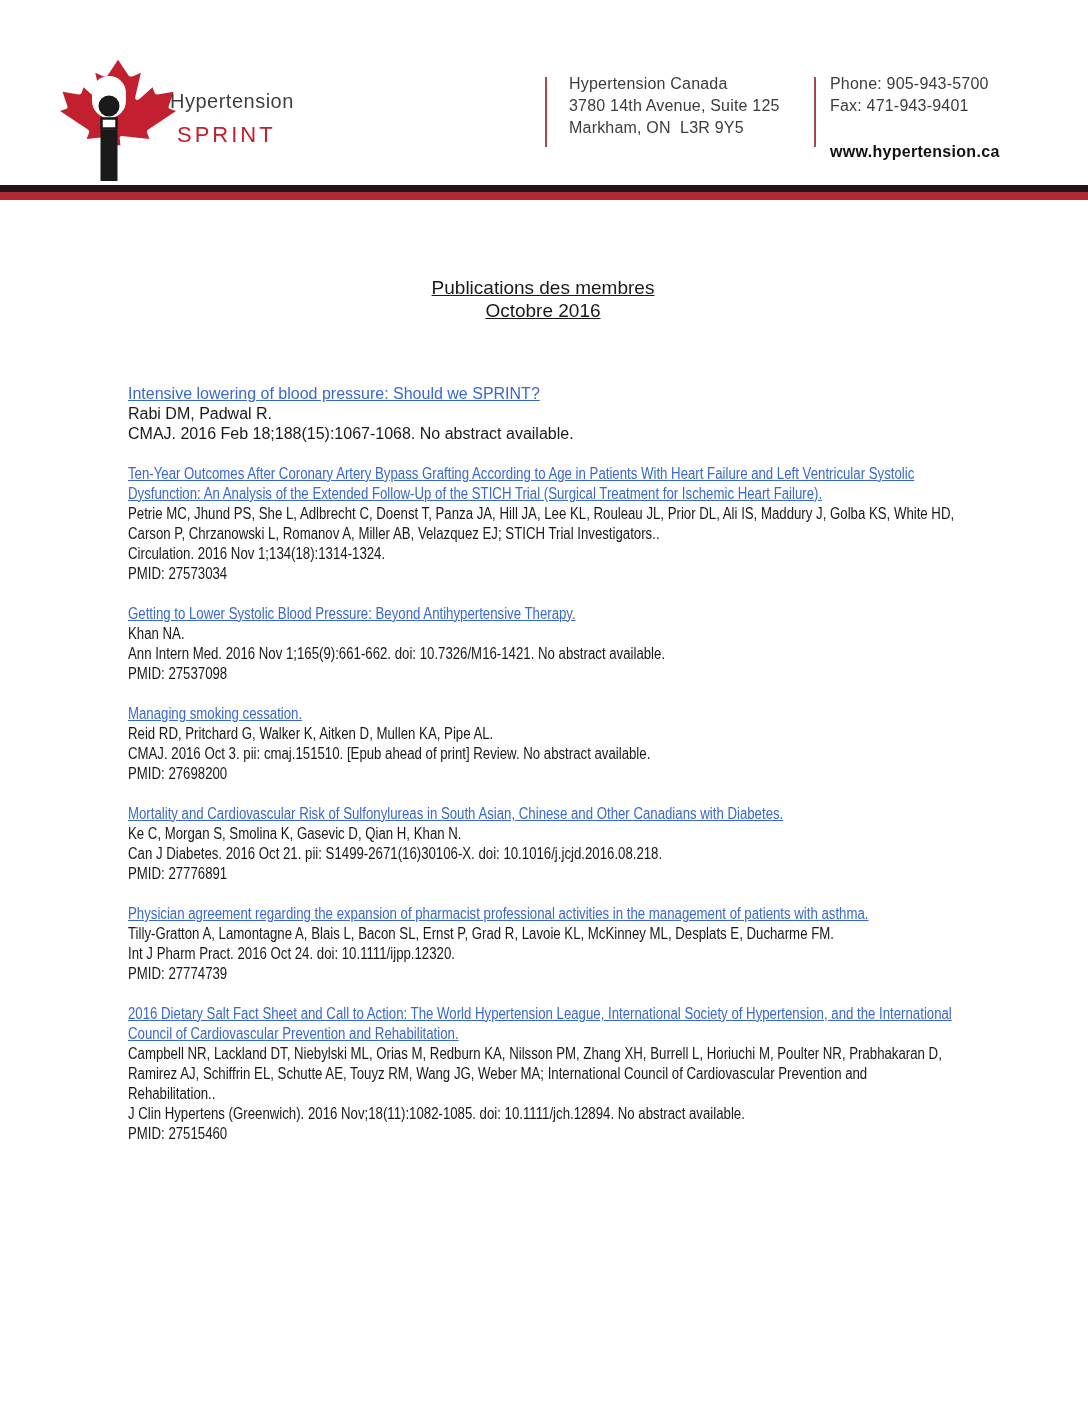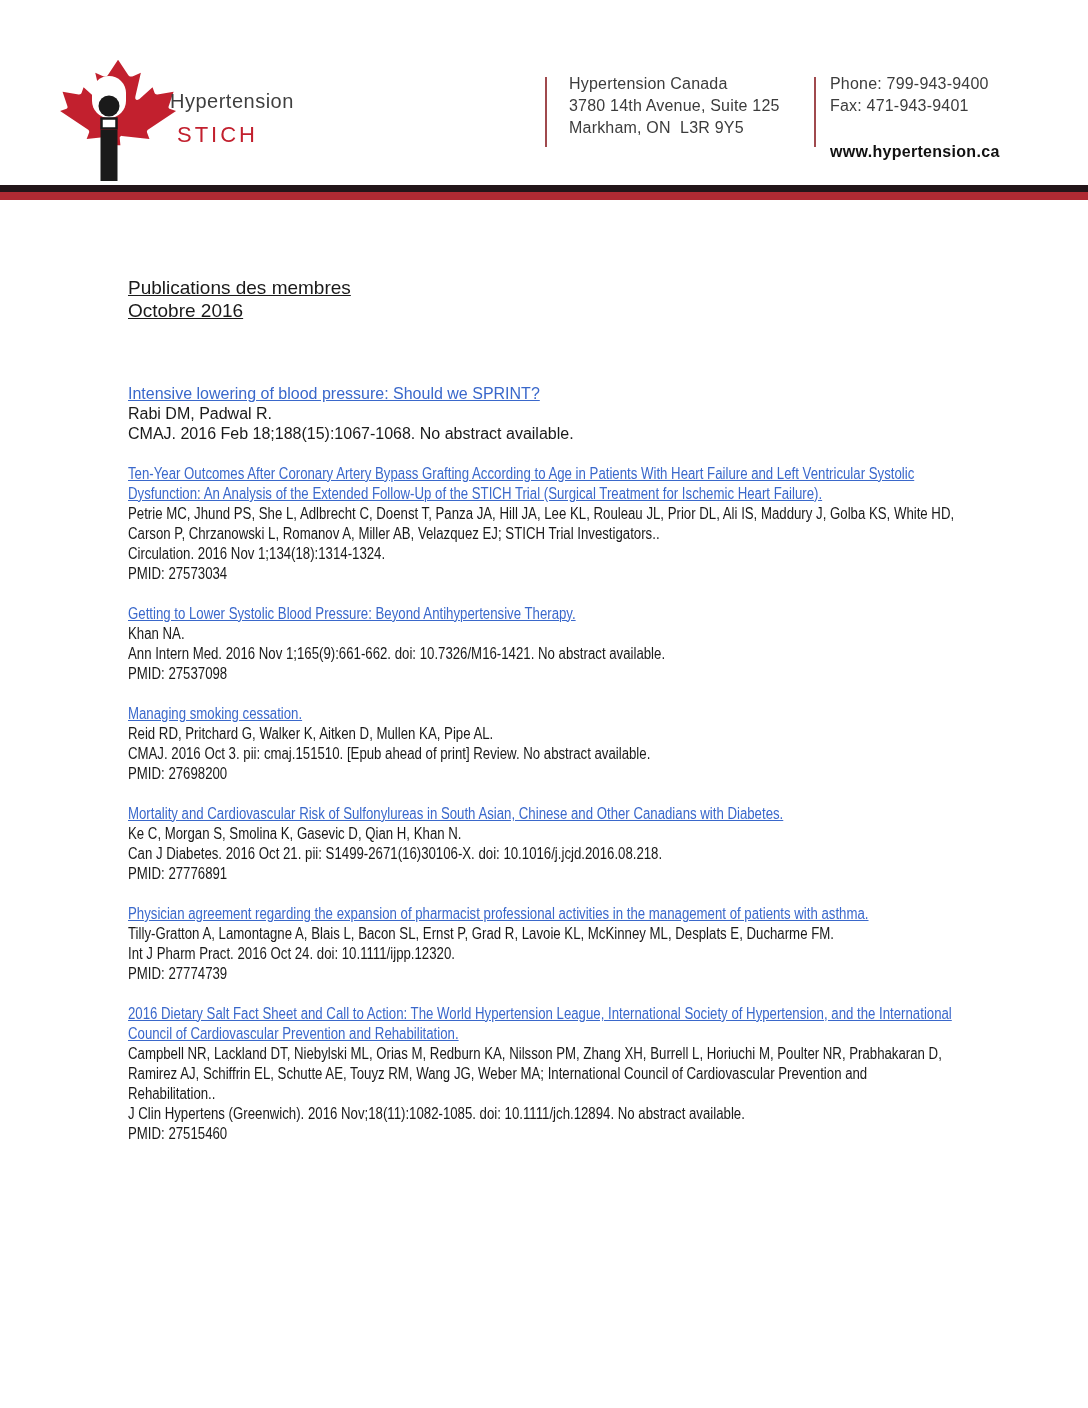--- a/index.html
+++ b/index.html
@@ -37,21 +37,21 @@
     letter-spacing: 0.2px; white-space: pre-wrap;
   }
   .hdr-line.bold { font-weight: bold; color: #111; letter-spacing: 0.3px; margin-top: 24px; }
 
   .bar-dark { position: absolute; left: 0; top: 185px; width: 1088px; height: 7px; background: #221519; }
   .bar-red  { position: absolute; left: 0; top: 192px; width: 1088px; height: 8px; background: #af2a33; }
 
   
   .doc-title {
     position: absolute; left: 128px; top: 276px; width: 830px;
-    font-size: 19px; line-height: 23px; color: #1a1a1a;
+    text-align: center; font-size: 19px; line-height: 23px; color: #1a1a1a;
   }
   .doc-title .t-line { text-decoration: underline; }
 
   .content { position: absolute; left: 128px; top: 384px; width: 830px; }
 
   .pub { margin-bottom: 20px; font-size: 16px; line-height: 20px; color: #1a1a1a; }
   .pub.narrow {
     width: 121%;
     transform: scaleX(0.826);
     transform-origin: left top;
@@ -78,34 +78,34 @@
       <g>
         <rect x="34" y="22" width="34" height="42" rx="17" fill="#ffffff"></rect>
         <circle cx="51" cy="52" r="10.5" fill="#1a1a1a"></circle>
         <rect x="43.5" y="64.5" width="15" height="10" fill="#ffffff" stroke="#1a1a1a" stroke-width="2.5"></rect>
         <rect x="42.5" y="76" width="17" height="51" fill="#1a1a1a"></rect>
       </g>
     </svg>
   </div>
 
   <div class="brand-name">Hypertension</div>
-  <div class="brand-sub">STICH</div>
+  <div class="brand-sub">SPRINT</div>
 
   <div class="vdiv vdiv-1"></div>
 
   <div class="addr-block">
     <div class="hdr-line">Hypertension Canada</div>
     <div class="hdr-line">3780 14th Avenue, Suite 125</div>
     <div class="hdr-line">Markham, ON  L3R 9Y5</div>
   </div>
 
   <div class="vdiv vdiv-2"></div>
 
   <div class="contact-block">
-    <div class="hdr-line">Phone: 799-943-9400</div>
+    <div class="hdr-line">Phone: 905-943-5700</div>
     <div class="hdr-line">Fax: 471-943-9401</div>
     <div class="hdr-line bold">www.hypertension.ca</div>
   </div>
 
   <div class="bar-dark"></div>
   <div class="bar-red"></div>
 
   <div class="doc-title">
     <div><span class="t-line">Publications des membres</span></div>
     <div><span class="t-line">Octobre 2016</span></div>

